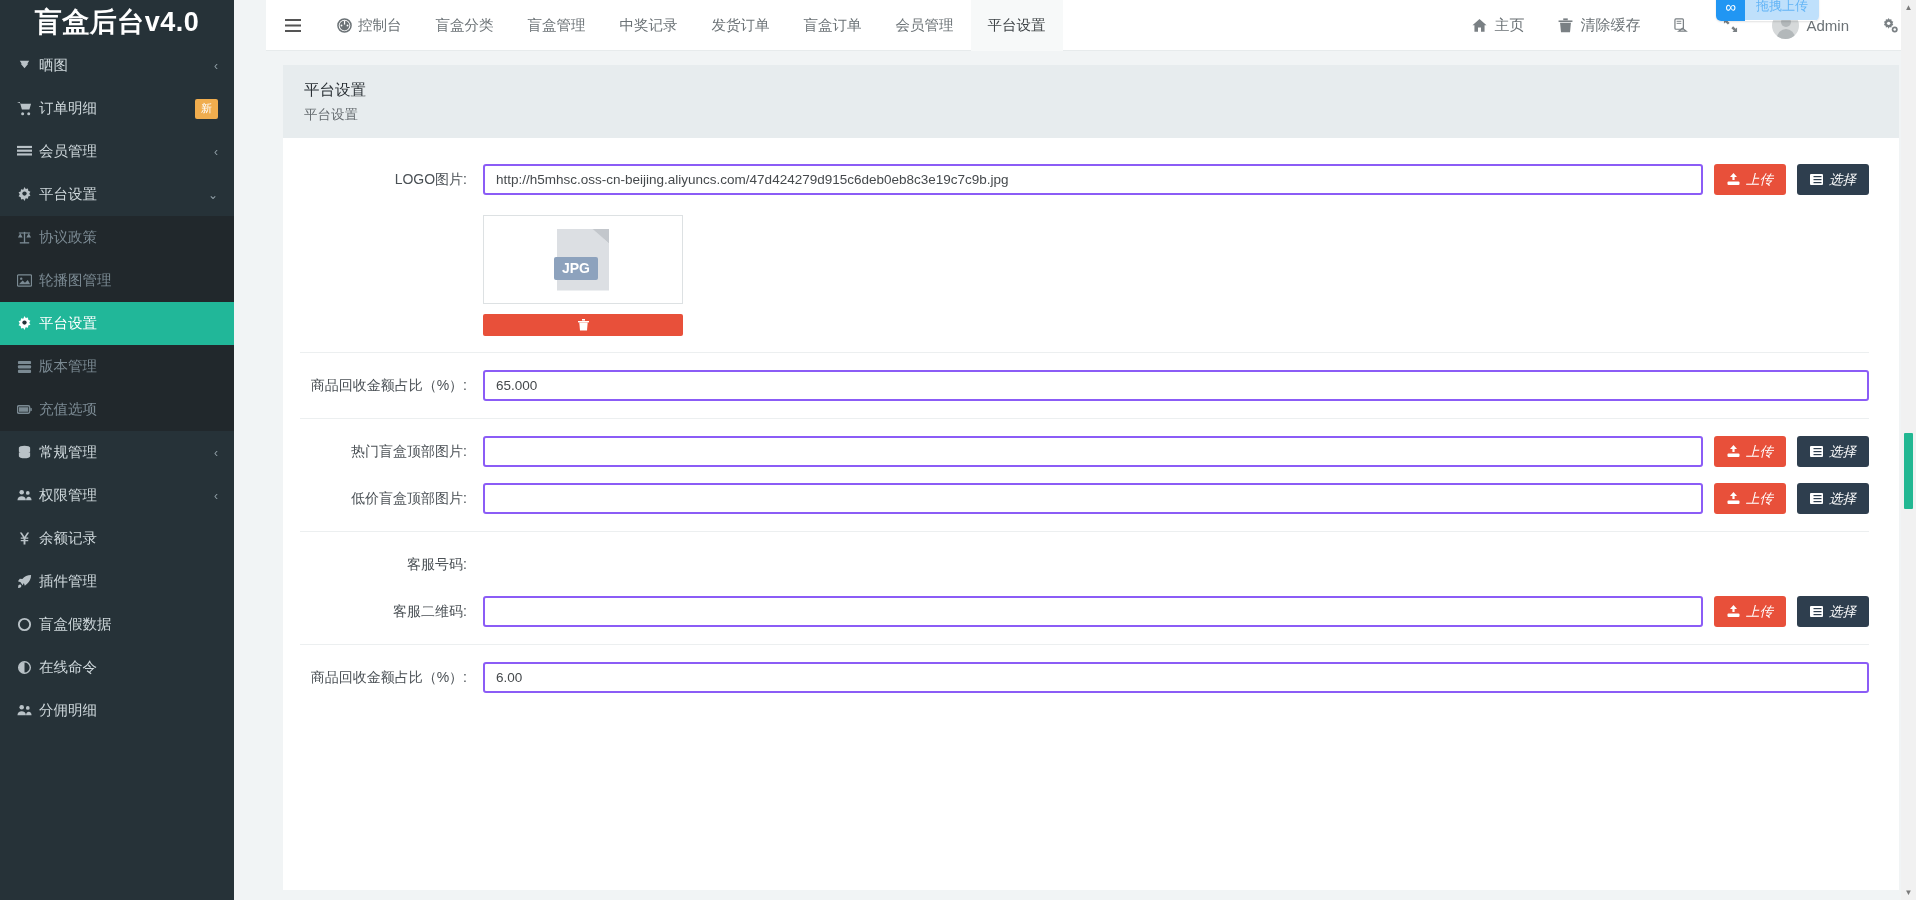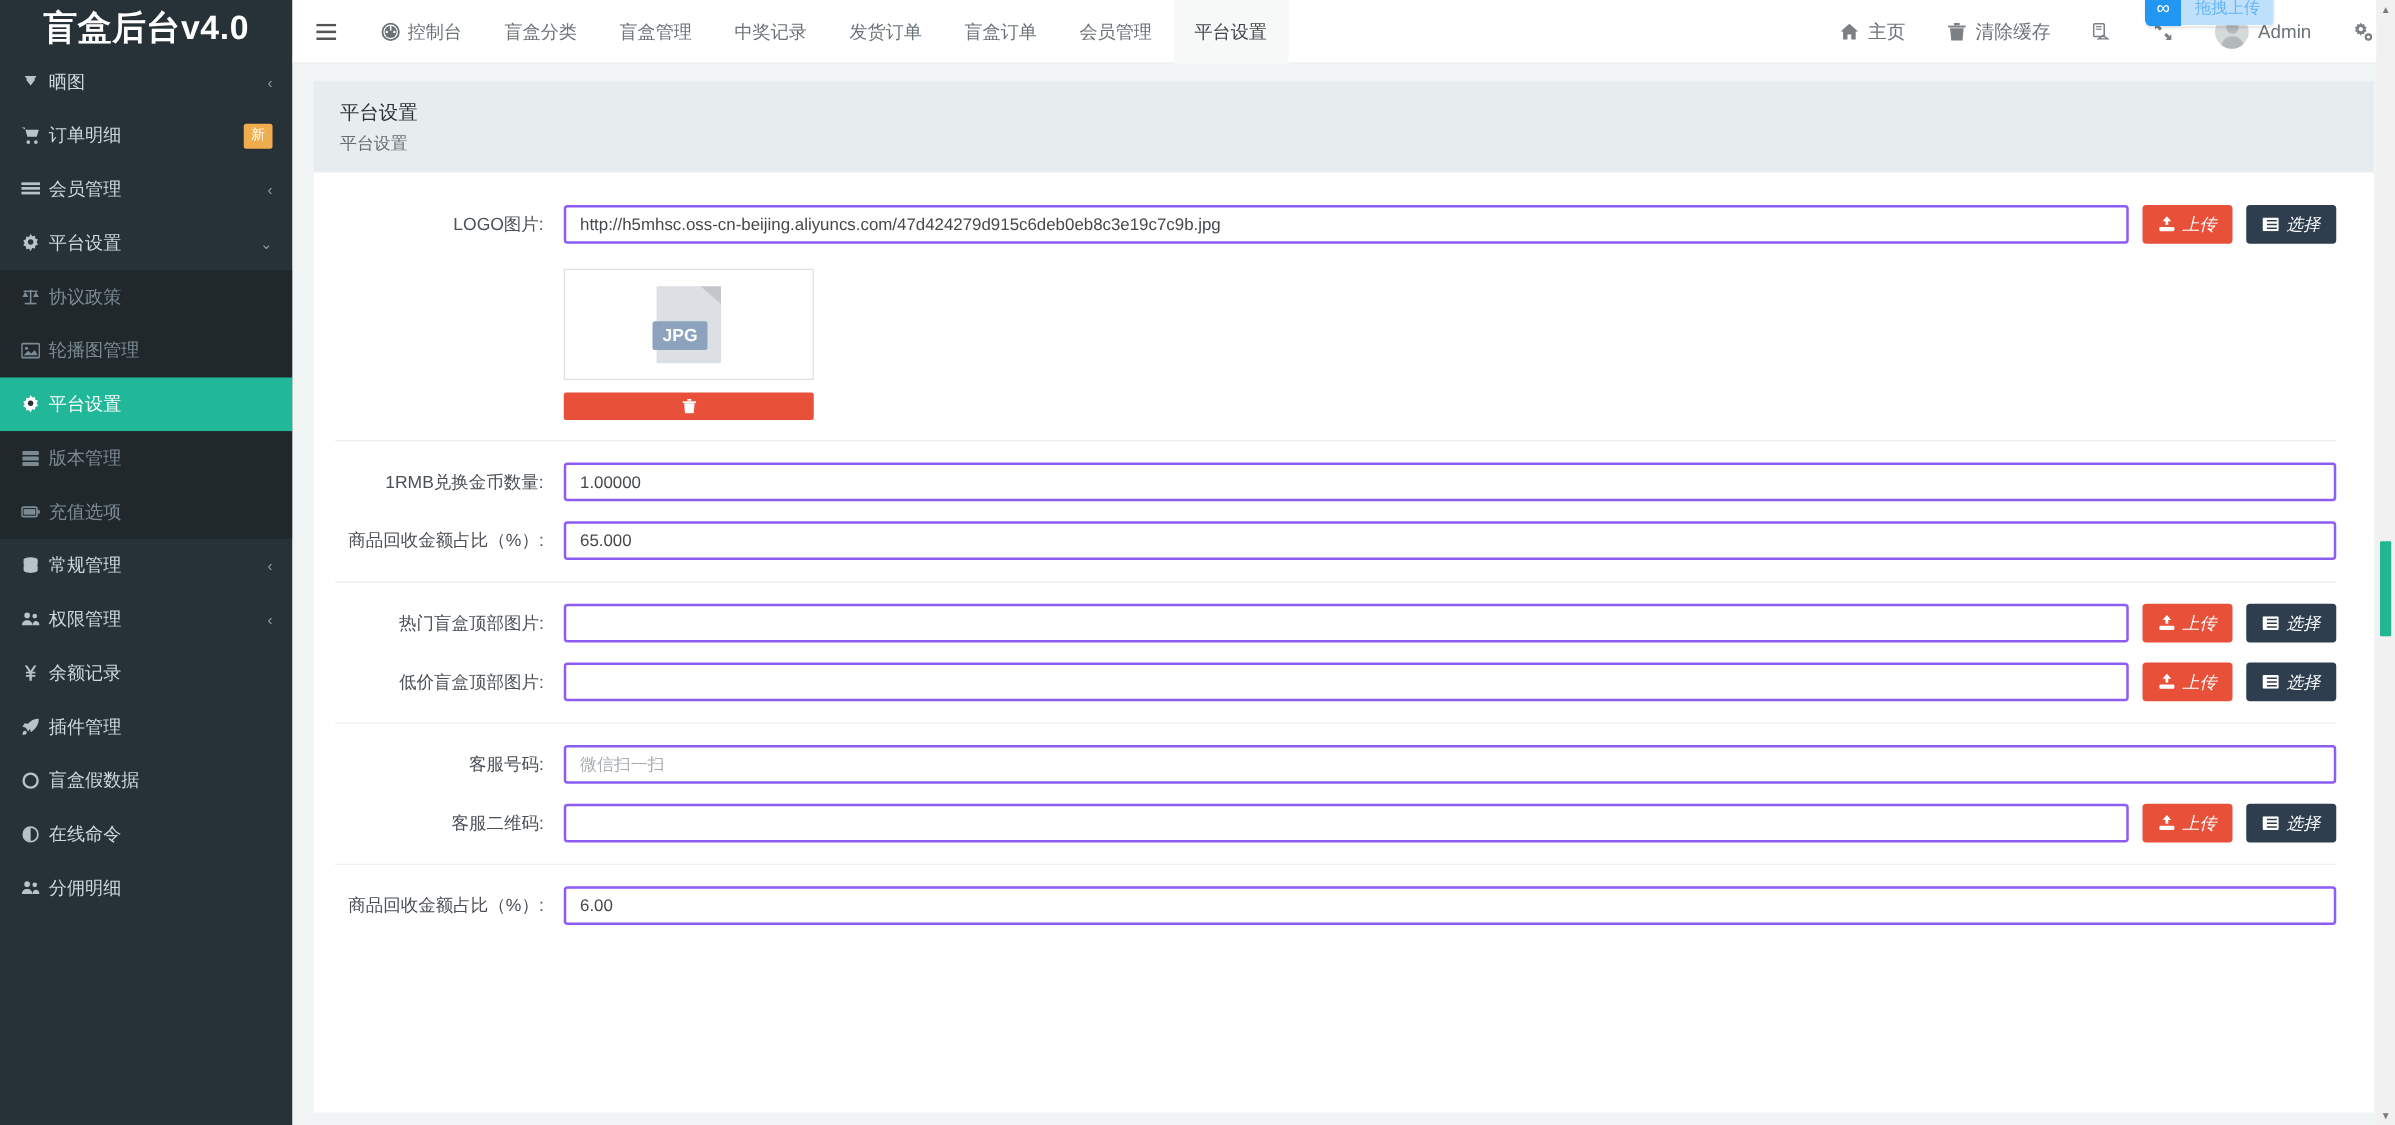--- a/index.html
+++ b/index.html
@@ -3,21 +3,21 @@
 <meta charset="utf-8">
 <style>
   * { box-sizing: border-box; }
   html, body {
     margin: 0; padding: 0;
     width: 1916px; height: 900px;
     overflow: hidden;
     font-family: "Liberation Sans", "DejaVu Sans", sans-serif;
     background: #f1f4f5;
   }
-  .app { display: flex; width: 1916px; height: 792px; position: relative; }
+  .app { display: flex; width: 1916px; height: 792px; position: relative; gap: 32px; }
 
   
   .sidebar {
     width: 234px; min-width: 234px; height: 900px;
     background: #263238;
     overflow: hidden;
     position: relative;
   }
   .brand {
     height: 44px;
@@ -545,26 +545,20 @@
                 <rect x="0" y="2" width="11" height="1.4" fill="#fff"></rect>
                 <rect x="4" y="0" width="3" height="1.6" fill="#fff"></rect>
                 <path d="M1.3 3.6 h8.4 l-.7 8 H2 Z" fill="#fff"></path>
               </svg>
           </div>
         </div>
       </div>
 
       <div class="divider"></div>
 
-      <div class="frow">
-        <div class="flabel">1RMB兑换金币数量:</div>
-        <div class="fctl">
-          <input class="inp" value="1.00000" style="">
-        </div>
-      </div>
 
       <div class="frow">
         <div class="flabel">商品回收金额占比（%）:</div>
         <div class="fctl">
           <input class="inp" value="65.000" style="">
         </div>
       </div>
 
       <div class="divider"></div>
 
@@ -619,23 +613,20 @@
             </span>
             <span>选择</span>
           </button>
         </div>
       </div>
 
       <div class="divider"></div>
 
       <div class="frow">
         <div class="flabel">客服号码:</div>
-        <div class="fctl">
-          <input class="inp" placeholder="微信扫一扫" style="">
-        </div>
       </div>
 
       <div class="frow">
         <div class="flabel">客服二维码:</div>
         <div class="fctl">
           <input class="inp" value="" style="">
           <button class="btn btn-upload">
             <span>
               <svg width="13" height="13" viewBox="0 0 13 13">
                   <path d="M6.5 0 L10 4 H7.6 V7 H5.4 V4 H3 Z" fill="#fff"></path>

